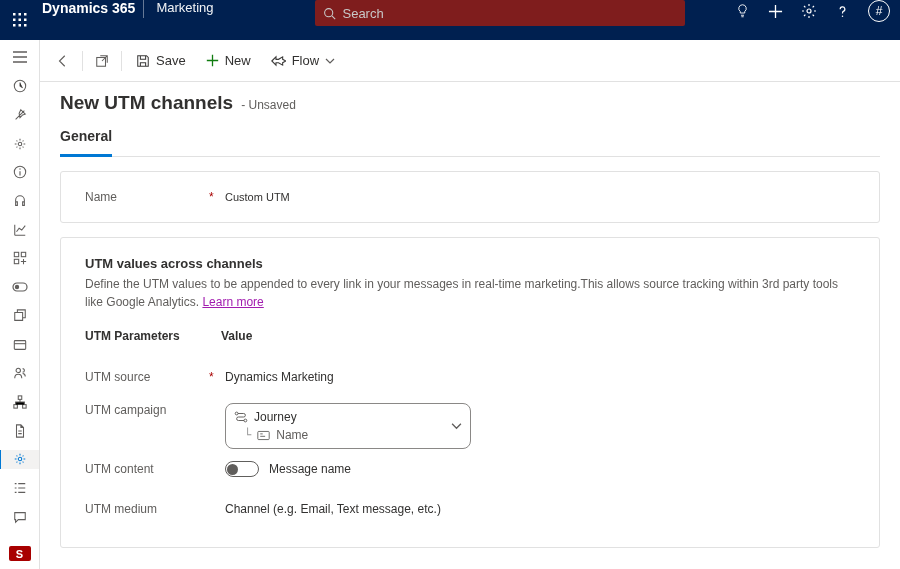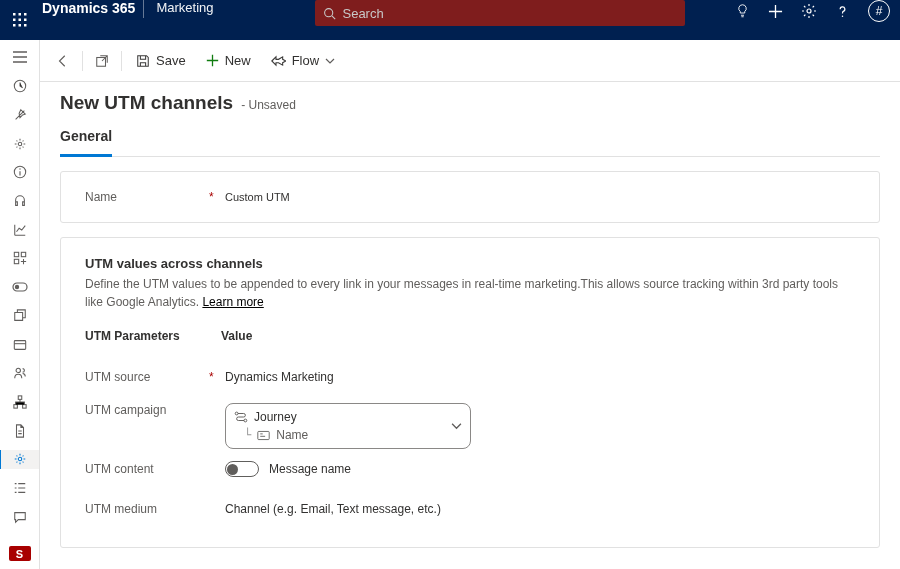--- a/index.html
+++ b/index.html
@@ -42,21 +42,21 @@
   .tab { padding: 8px 0 10px 0; font-size: 14px; font-weight: 600; cursor: pointer; }
   .tab.active { border-bottom: 3px solid #0078d4; margin-bottom: -1px; }
 
   .card { border: 1px solid #e1e1e1; border-radius: 3px; padding: 18px 24px; margin-top: 14px; }
   .row { display: flex; align-items: center; }
   .label-col { width: 120px; color: #605e5c; font-size: 12px; }
   .req { color: #a80000; margin: 0 10px 0 4px; font-size: 12px; width:6px; }
   .value-text { font-size: 11px; }
   .section-title { font-weight: 600; font-size: 13px; margin-bottom: 4px; }
   .section-desc { font-size: 12px; color: #605e5c; line-height: 1.5; margin-bottom: 18px; }
-  .learn-link { color: #000000; text-decoration: underline; cursor: pointer; }
+  .learn-link { color: #a21caf; text-decoration: underline; cursor: pointer; }
   .params-header { display: flex; font-weight: 600; font-size: 12px; margin-bottom: 14px; }
   .params-header .ph-label { width: 136px; }
   .param-row { display: flex; align-items: center; min-height: 40px; font-size: 12px; }
   .param-label { width: 120px; color: #605e5c; }
 
   .combo { border: 1px solid #8a8886; border-radius: 8px; width: 246px; padding: 6px 8px; position: relative; font-size: 12px; cursor: pointer; }
   .combo-row1 { display: flex; align-items: center; gap: 6px; }
   .combo-row2 { display: flex; align-items: center; gap: 6px; padding-left: 10px; margin-top: 4px; color: #605e5c; }
   .tree-elbow { font-family: monospace; color: #999; }
   .combo-chev { position: absolute; right: 8px; top: 50%; transform: translateY(-50%); color: #605e5c; }

